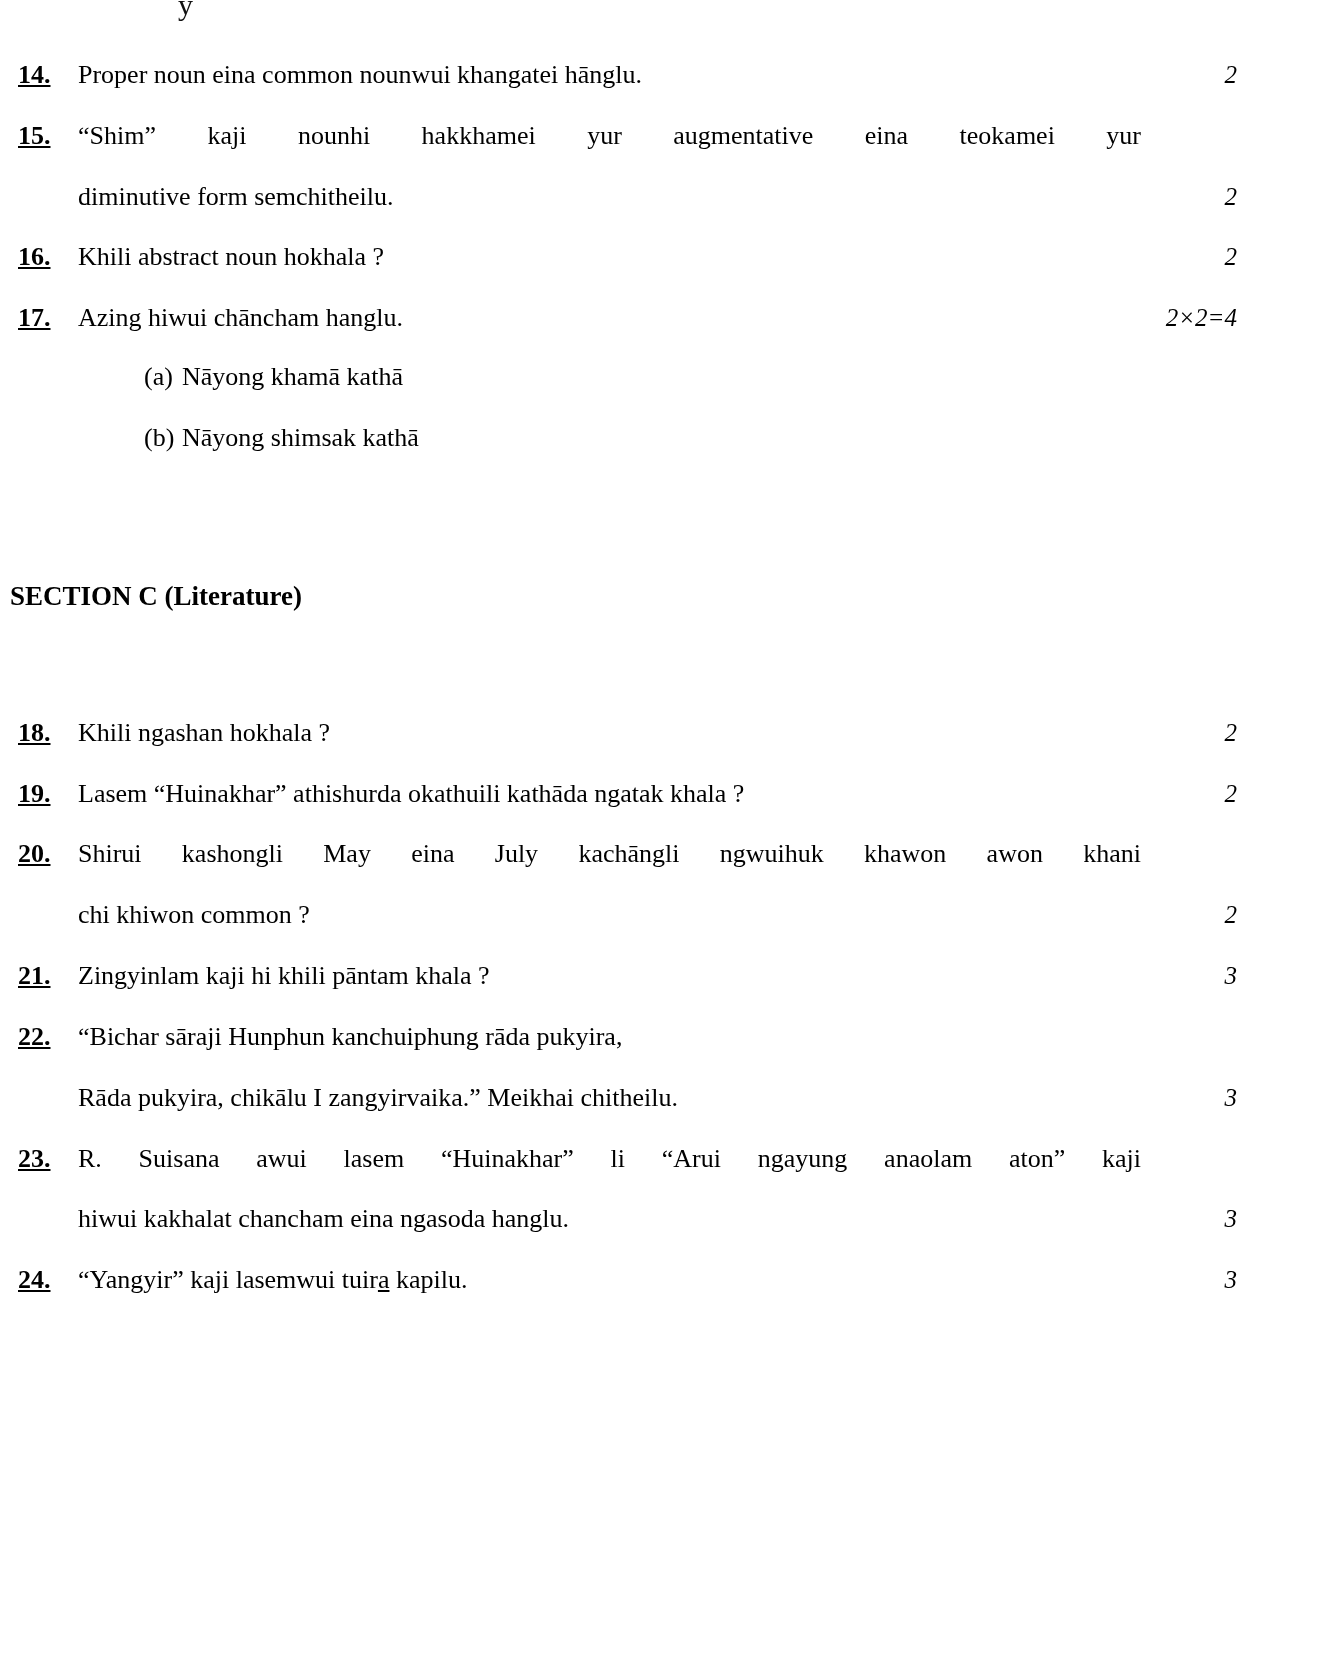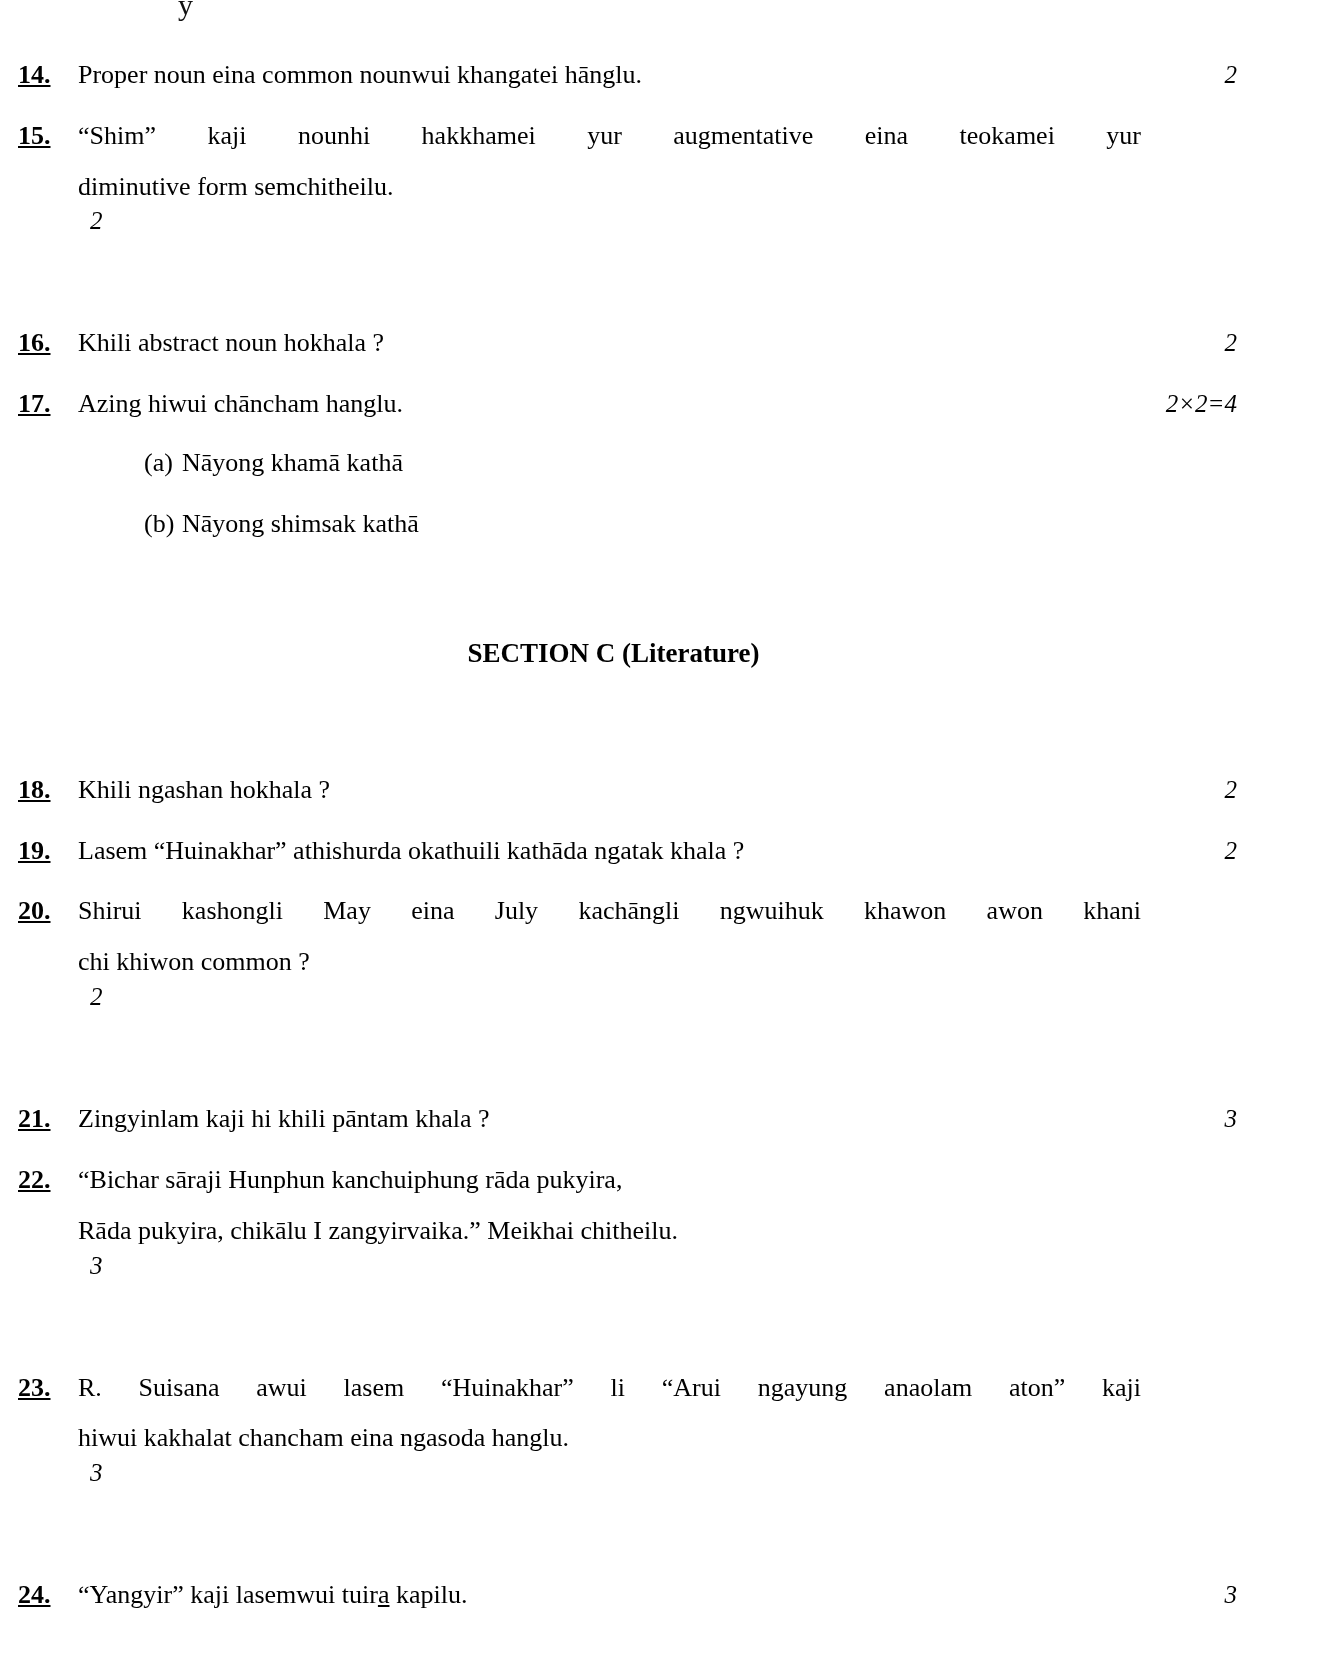--- a/index.html
+++ b/index.html
@@ -57,22 +57,21 @@
     flex: 1 1 auto;
     min-width: 0;
   }
   .q-line {
     display: flex;
     align-items: baseline;
     font-size: 26px;
     line-height: 1.34;
   }
   .q-line + .q-line {
-    margin-top: 16px;
-    flex-direction: column;
+    margin-top: 26px;
   }
   .q-text {
     flex: 1 1 auto;
     min-width: 0;
     font-family: Liberation Serif, serif;
   }
   .q-text.justify {
     text-align: justify;
     text-align-last: justify;
   }
@@ -104,24 +103,23 @@
     flex: 0 0 104px;
     padding-left: 66px;
     box-sizing: border-box;
   }
   .sub-text {
     flex: 1 1 auto;
   }
 
   
   .section-heading {
-    text-align: center;
     font-weight: bold;
     font-size: 27px;
-    margin-top: 70px;
+    margin-top: 99px;
     margin-bottom: 0;
     padding-right: 20px;
   }
 
   .gap-after-heading {
     height: 104px;
   }
 
   .underline-char {
     text-decoration: underline;

